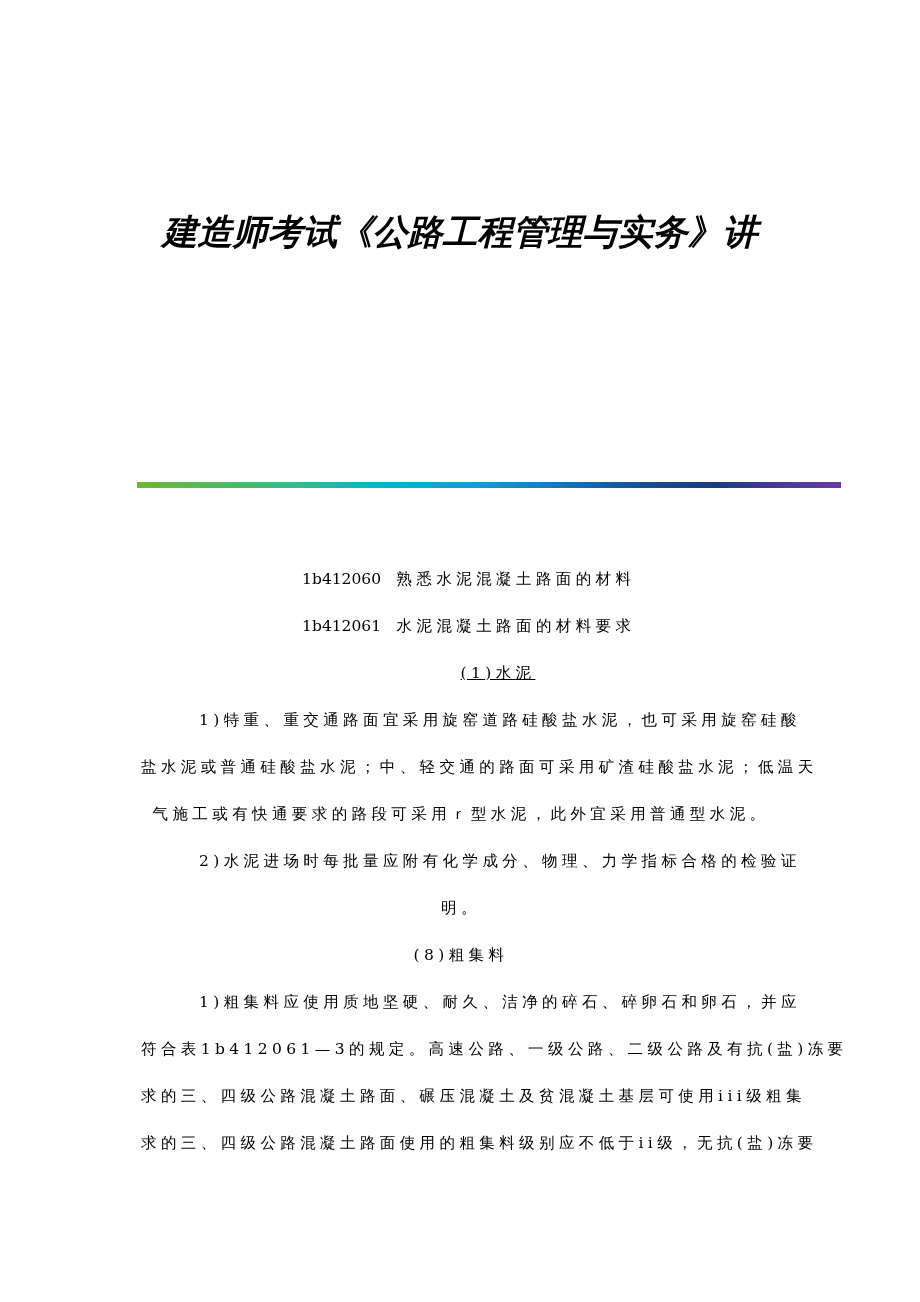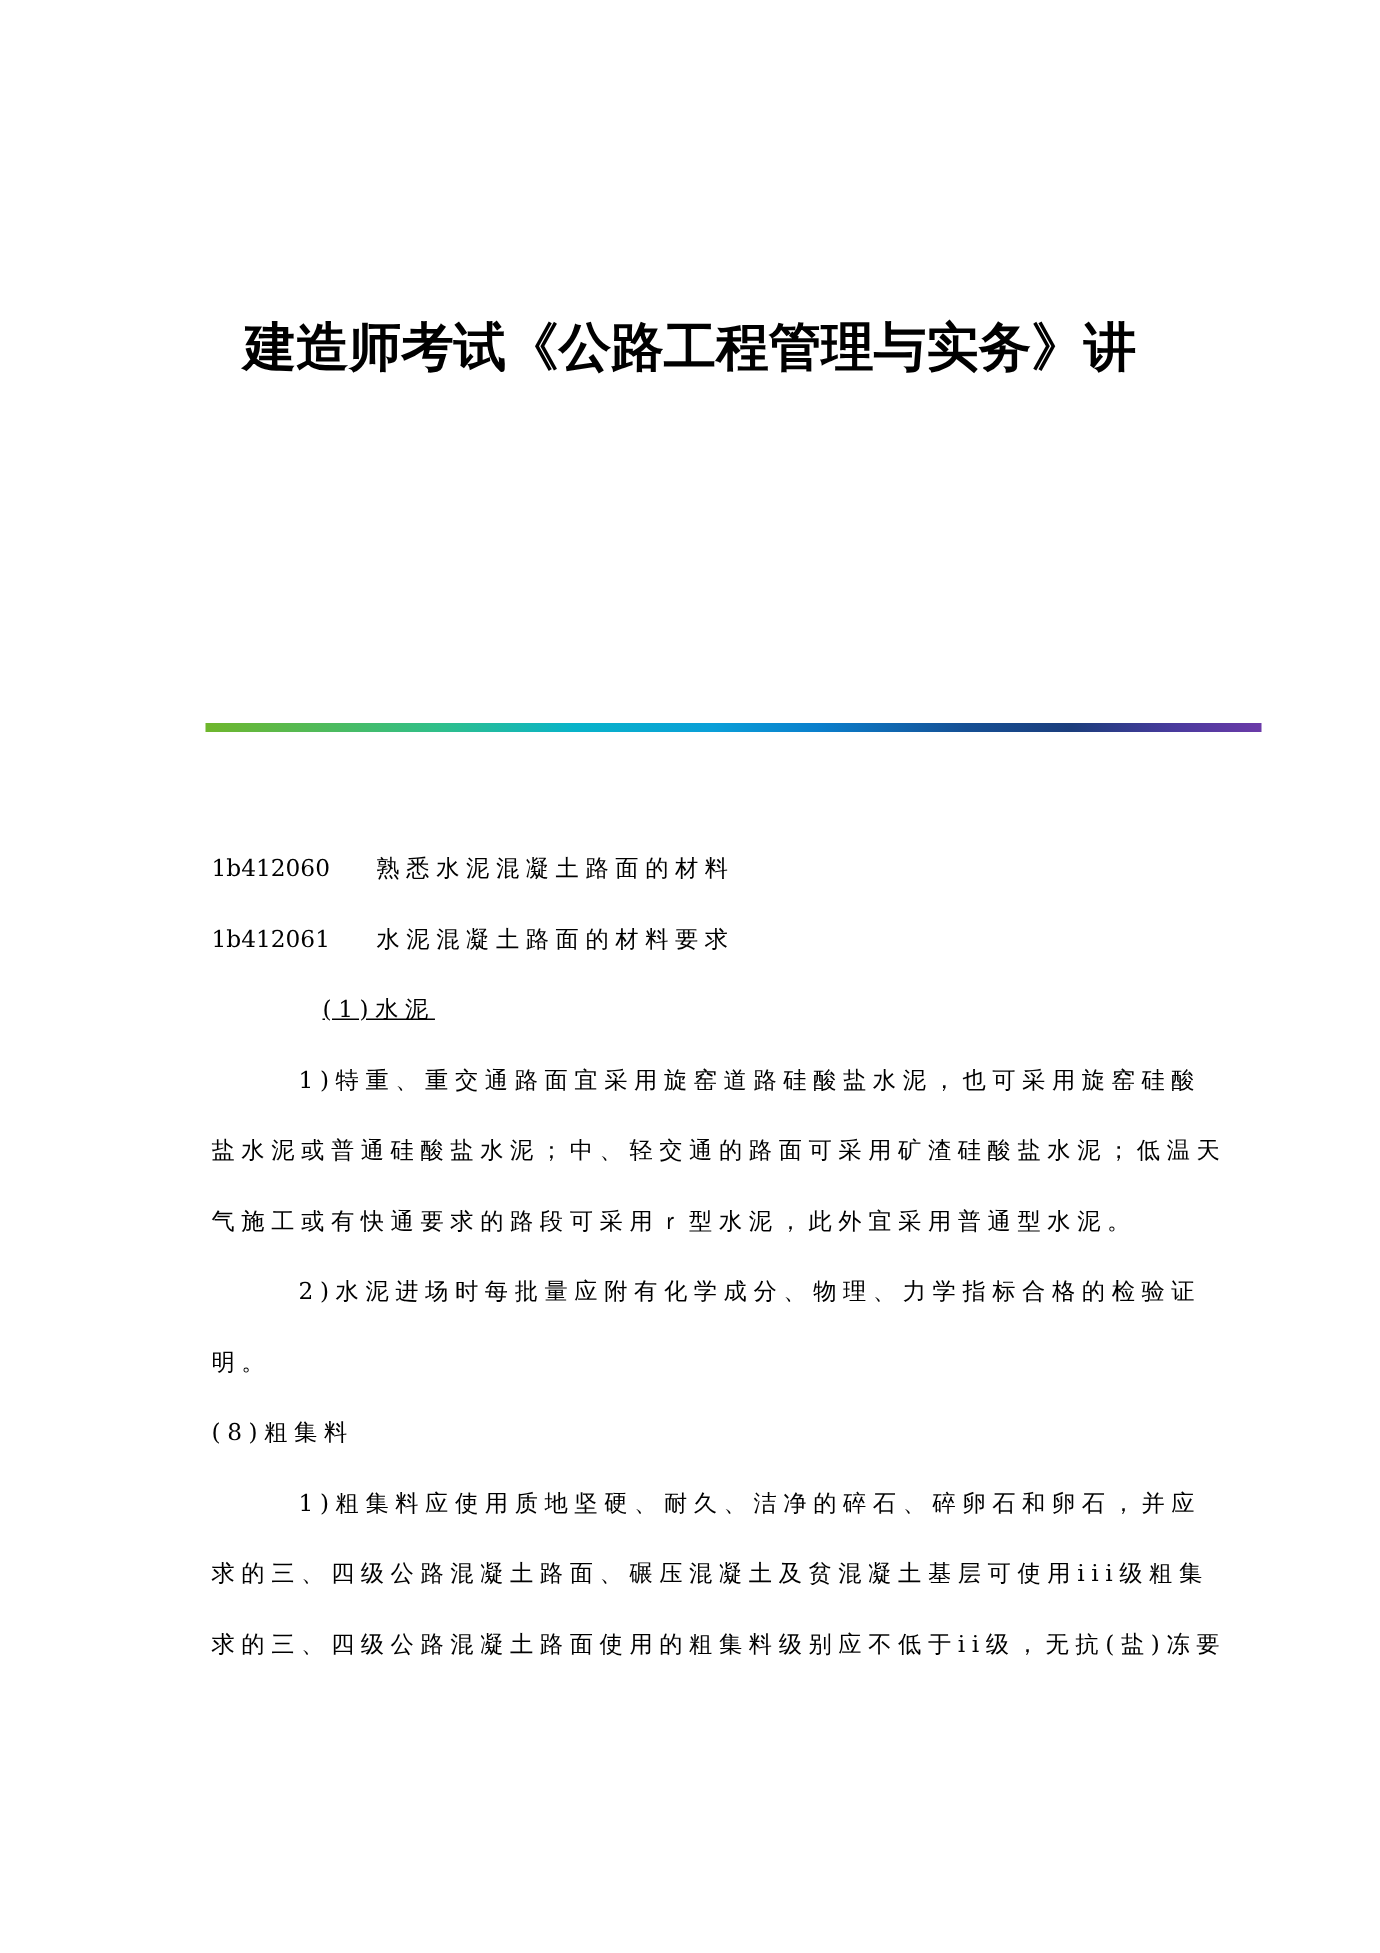--- a/index.html
+++ b/index.html
@@ -50,52 +50,54 @@
       top: 556px;
       width: 640px;
       font-size: 15.5px;
       line-height: 47px;
     }
     .line {
       display: block;
       white-space: nowrap;
       height: 47px;
       letter-spacing: 4.4px;
+      text-align: center;
     }
     .indent-1 { padding-left: 74px; text-decoration: underline; }
     .indent-2 { padding-left: 58px; }
     .code {
       display: inline-block;
       width: 110px;
       letter-spacing: 0px;
     }
   </style>
 </head>
 <body>
 
 <div class="page">
 
-  <h1 class="title" style="top:190px;">
+  <h1 class="title" style="top:190px;font-style:italic;">
     <span class="title-line">建造师考试《公路工程管理与实务》讲</span>
   </h1>
 
   <div class="divider"></div>
 
   <div class="body-text">
     <div class="line">
       <span class="code">1b412060</span><span>熟悉水泥混凝土路面的材料</span>
     </div>
     <div class="line">
       <span class="code">1b412061</span><span>水泥混凝土路面的材料要求</span>
     </div>
     <div class="line indent-1">(1)水泥</div>
     <div class="line indent-2">1)特重、重交通路面宜采用旋窑道路硅酸盐水泥，也可采用旋窑硅酸</div>
     <div class="line">盐水泥或普通硅酸盐水泥；中、轻交通的路面可采用矿渣硅酸盐水泥；低温天</div>
     <div class="line">气施工或有快通要求的路段可采用ｒ型水泥，此外宜采用普通型水泥。</div>
     <div class="line indent-2">2)水泥进场时每批量应附有化学成分、物理、力学指标合格的检验证</div>
     <div class="line">明。</div>
     <div class="line">(8)粗集料</div>
     <div class="line indent-2">1)粗集料应使用质地坚硬、耐久、洁净的碎石、碎卵石和卵石，并应</div>
+    <div class="line">符合表1b412061—3的规定。高速公路、一级公路、二级公路及有抗(盐)冻要</div>
     <div class="line">求的三、四级公路混凝土路面、碾压混凝土及贫混凝土基层可使用iii级粗集</div>
     <div class="line">求的三、四级公路混凝土路面使用的粗集料级别应不低于ii级，无抗(盐)冻要</div>
   </div>
 
 </div>
 
 </body></html>

